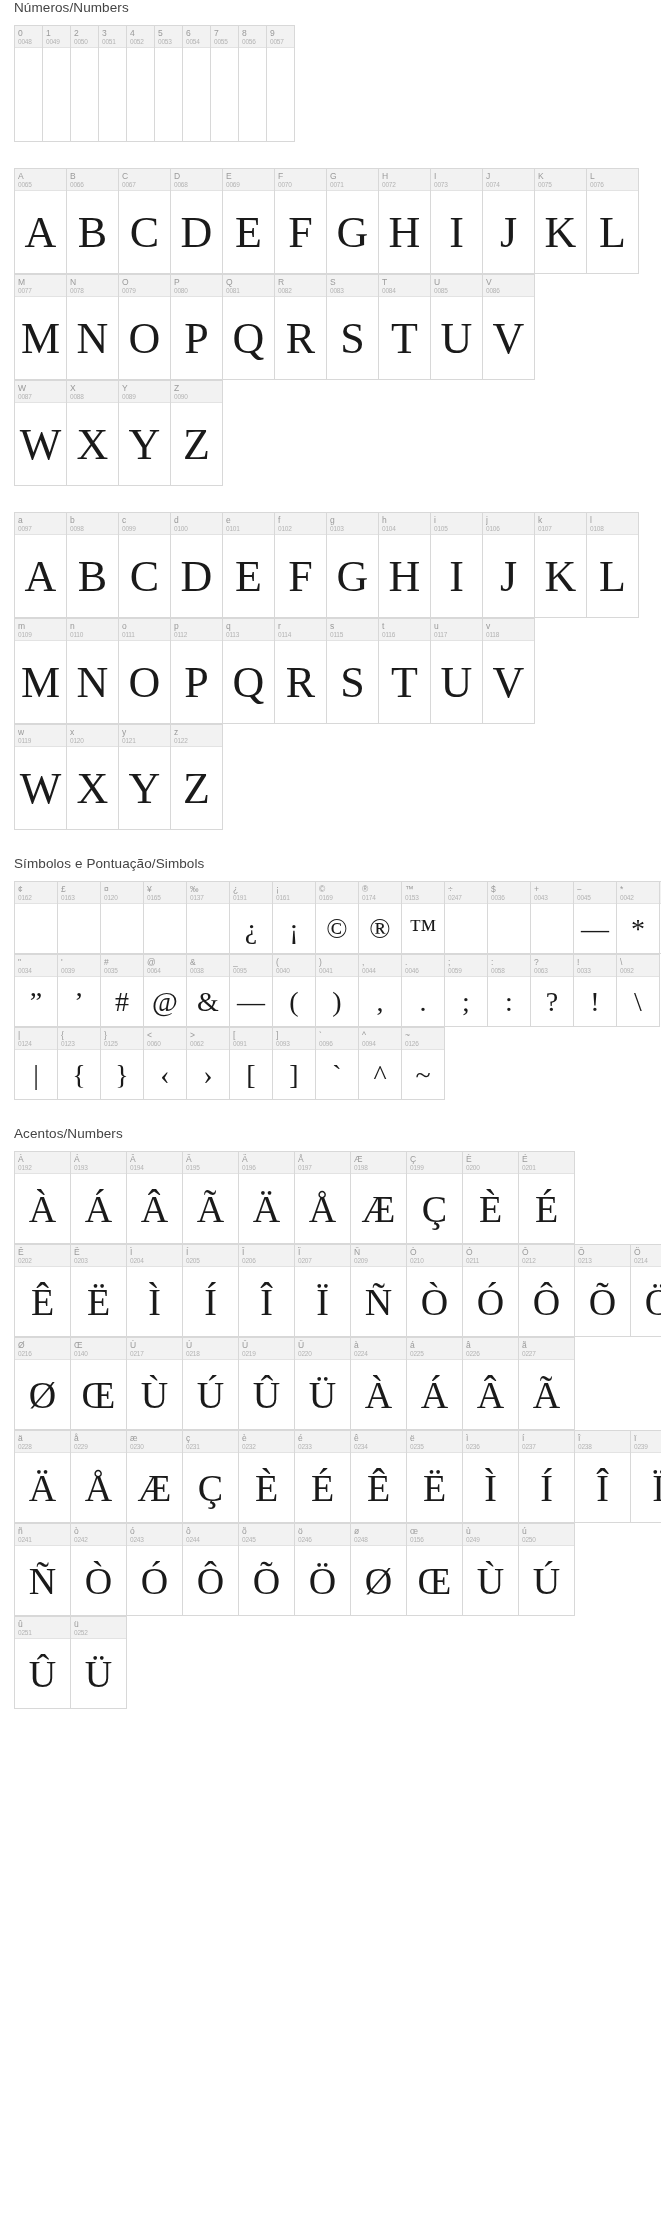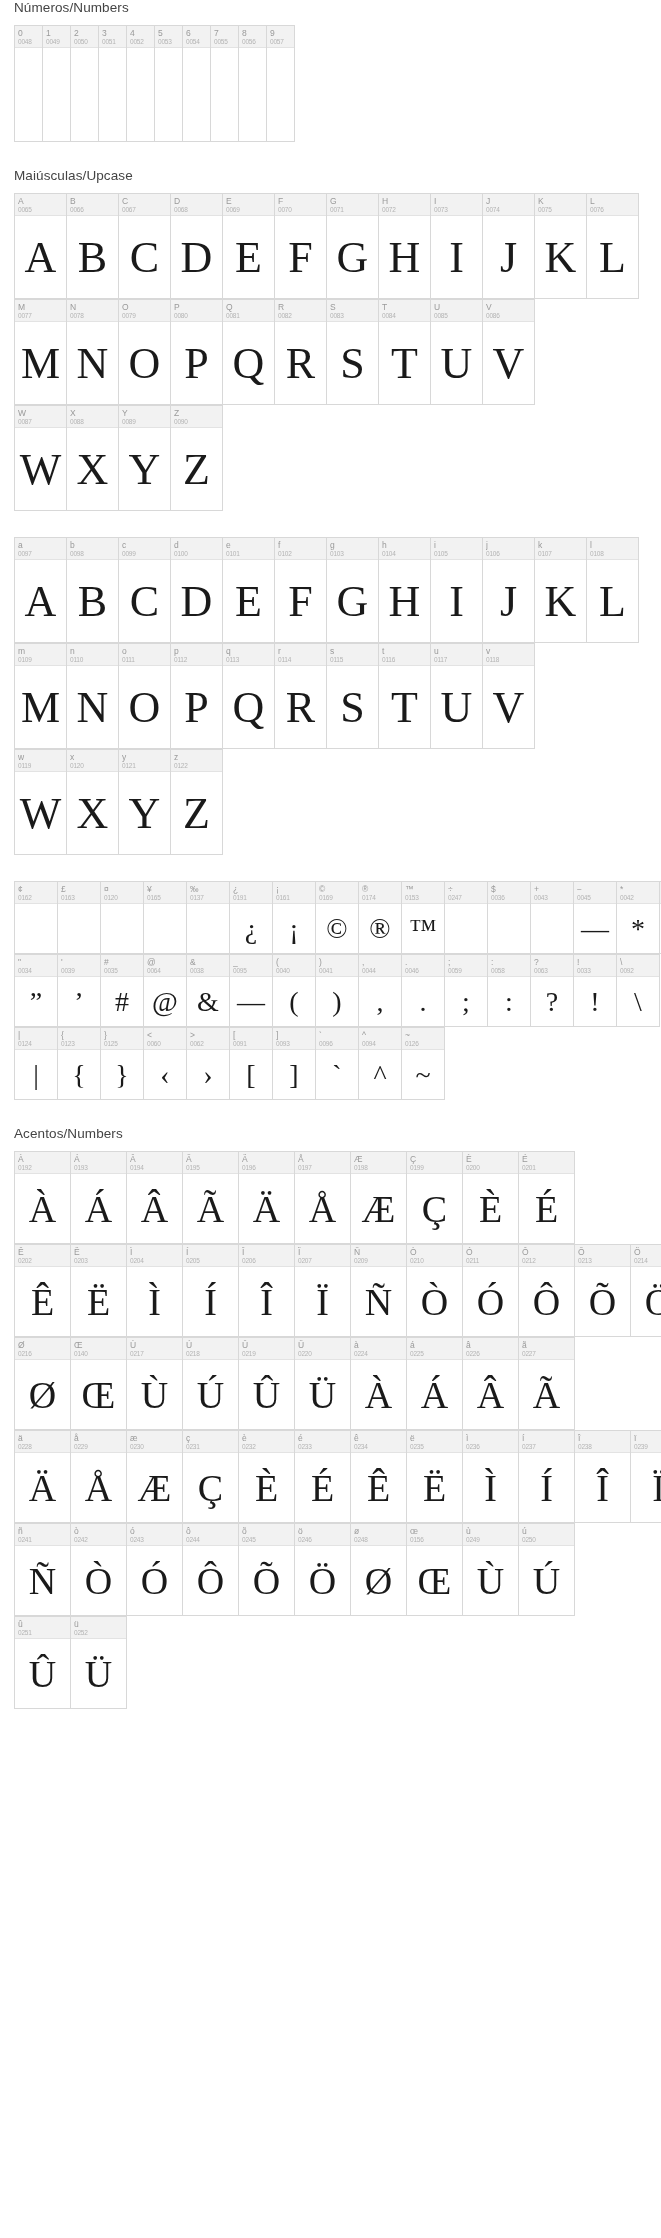--- a/index.html
+++ b/index.html
@@ -171,21 +171,20 @@
               <div class="cell-head">
                 <span class="cell-char">9</span>
                 <span class="cell-code">0057</span>
               </div>
               <div class="cell-body"></div>
             </div>
           </div>
         </div>
       </div>
       <div class="section">
-        <div class="section-title">Maiúsculas/Upcase</div>
         <div class="rows">
           <div class="row sz-big">
             <div class="cell">
               <div class="cell-head">
                 <span class="cell-char">A</span>
                 <span class="cell-code">0065</span>
               </div>
               <div class="cell-body">A</div>
             </div>
             <div class="cell">
@@ -556,20 +555,21 @@
               <div class="cell-head">
                 <span class="cell-char">z</span>
                 <span class="cell-code">0122</span>
               </div>
               <div class="cell-body">Z</div>
             </div>
           </div>
         </div>
       </div>
       <div class="section">
+        <div class="section-title">Símbolos e Pontuação/Simbols</div>
         <div class="rows">
           <div class="row sz-sym">
             <div class="cell">
               <div class="cell-head">
                 <span class="cell-char">¢</span>
                 <span class="cell-code">0162</span>
               </div>
               <div class="cell-body"></div>
             </div>
             <div class="cell">

